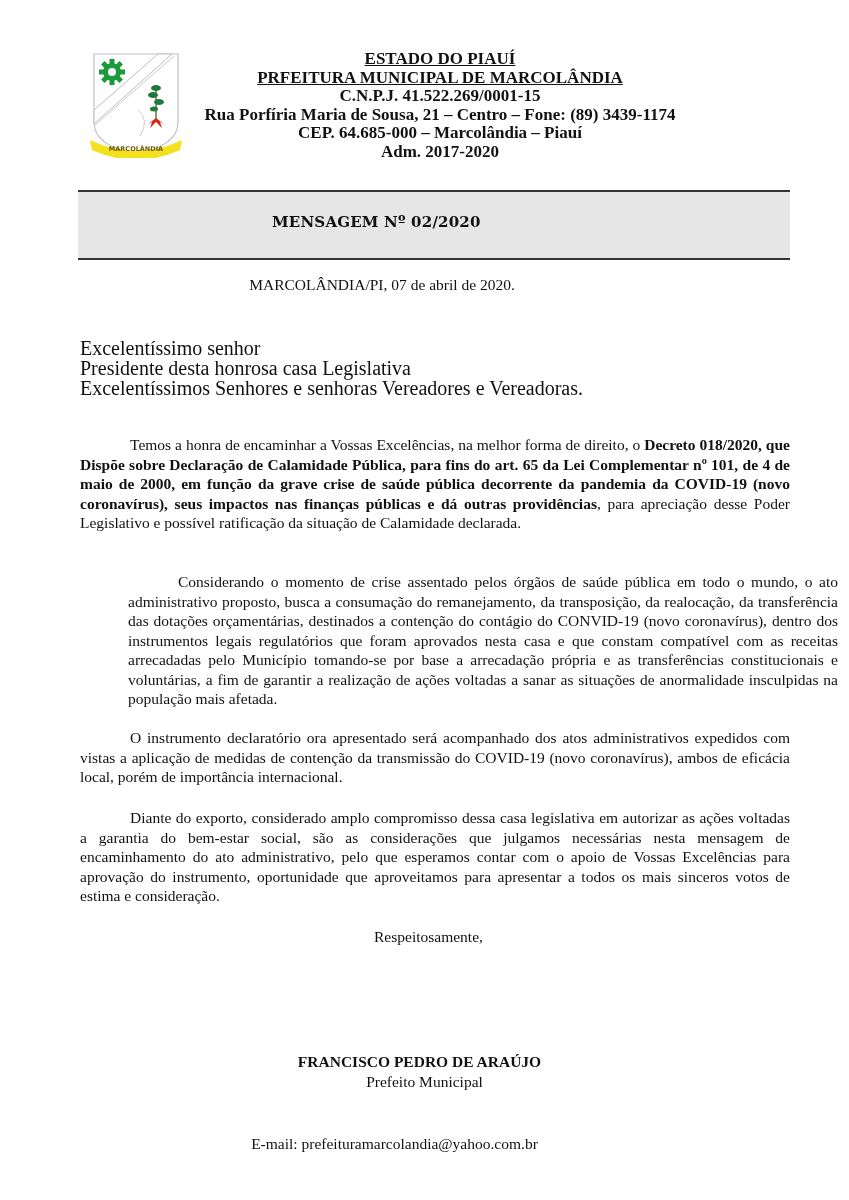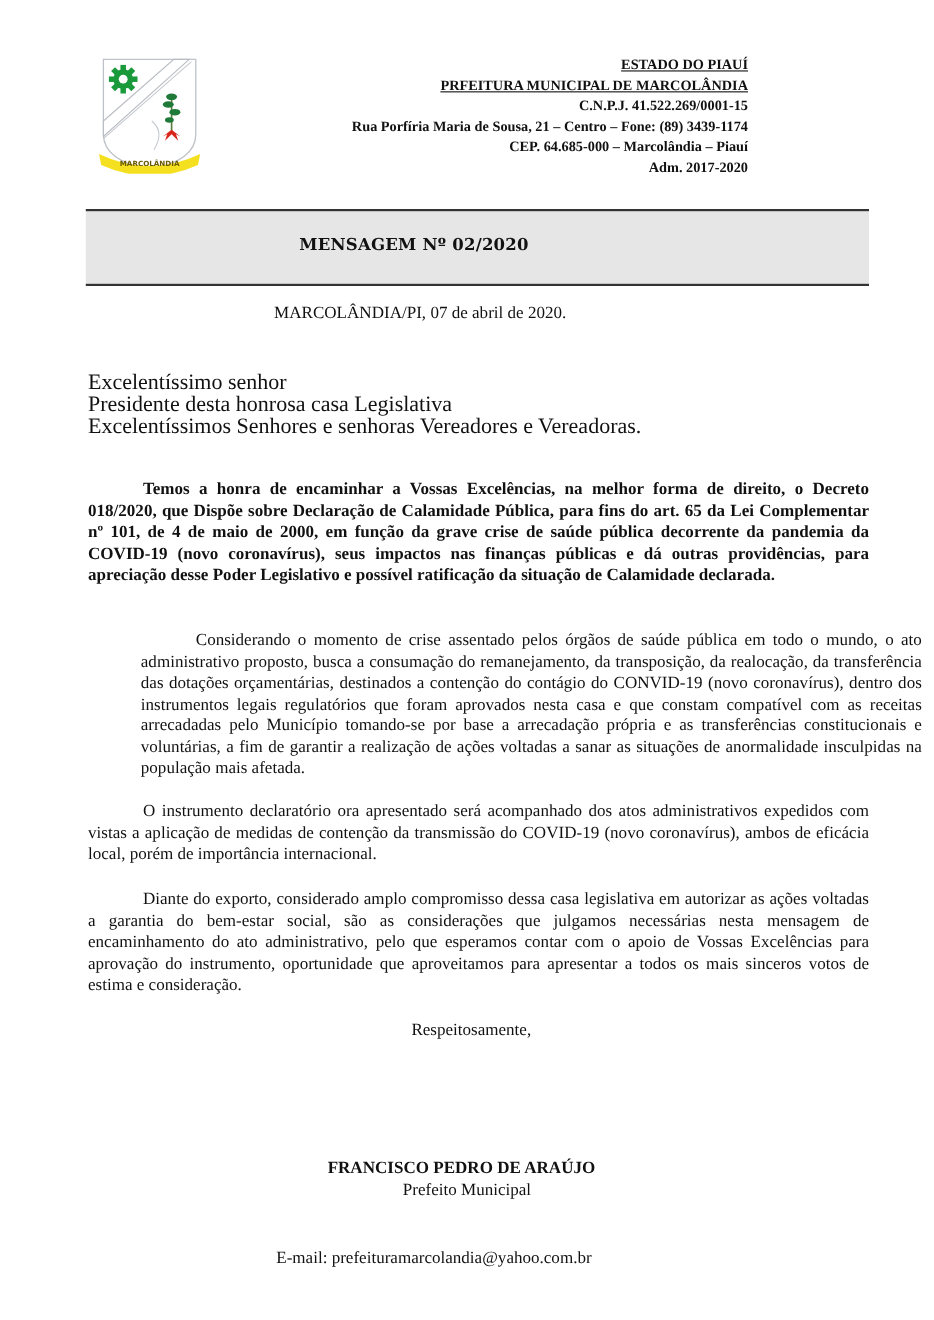--- a/index.html
+++ b/index.html
@@ -2,38 +2,38 @@
 <html><head>
 <meta charset="utf-8">
 <style>
   html, body { margin: 0; padding: 0; background: #ffffff; }
   body { width: 849px; height: 1200px; position: relative; overflow: hidden;
          font-family: "Liberation Serif", "DejaVu Serif", serif; color: #111; }
   .page { position: absolute; left: 0; top: 0; width: 849px; height: 1200px; }
 
   
   .crest { position: absolute; left: 88px; top: 50px; width: 96px; height: 108px; }
-  .letterhead { position: absolute; left: 200px; top: 50px; width: 480px; text-align: right;
-                font-weight: bold; font-size: 13px; line-height: 18.6px; }
+  .letterhead { position: absolute; left: 200px; top: 50px; width: 480px; text-align: center;
+                font-weight: bold; font-size: 17px; line-height: 18.6px; }
   .letterhead .u { text-decoration: underline; }
 
   
   .band { position: absolute; left: 78px; top: 190px; width: 712px; height: 66px;
           background: #e6e6e6; border-top: 2px solid #333; border-bottom: 2px solid #333; }
   .band-title { position: absolute; left: 272px; top: 213px; font-family: "DejaVu Serif", serif;
                 font-weight: bold; font-size: 15px; letter-spacing: 0.2px; }
 
   .place-date { position: absolute; left: 0; width: 718px; top: 276px; text-align: center; font-size: 15.5px; padding-left: 23px; }
 
   .salutation { position: absolute; left: 80px; top: 338px; font-size: 20px; line-height: 20px; }
 
   .body-text { position: absolute; left: 80px; width: 710px; font-size: 15.5px; line-height: 19.5px;
                text-align: justify; }
   .body-text .indent { display: inline-block; width: 50px; }
-  .p1 { top: 435px; font-weight: bold; }
+  .p1 { top: 435px; }
   .p2 { top: 572px; margin-left: 48px; }
   .p3 { top: 728px; }
   .p4 { top: 808px; }
 
   .closing { position: absolute; left: 374px; top: 928px; font-size: 15.5px; }
   .signer { position: absolute; left: 0; width: 849px; top: 1052px; text-align: center; font-size: 15.5px; line-height: 20px; }
   .signer .name { font-weight: bold; margin-left: -10px; }
   .email { position: absolute; left: 0; width: 849px; top: 1135px; text-align: center; font-size: 15.5px; margin-left: -30px; }
 </style>
 </head>

